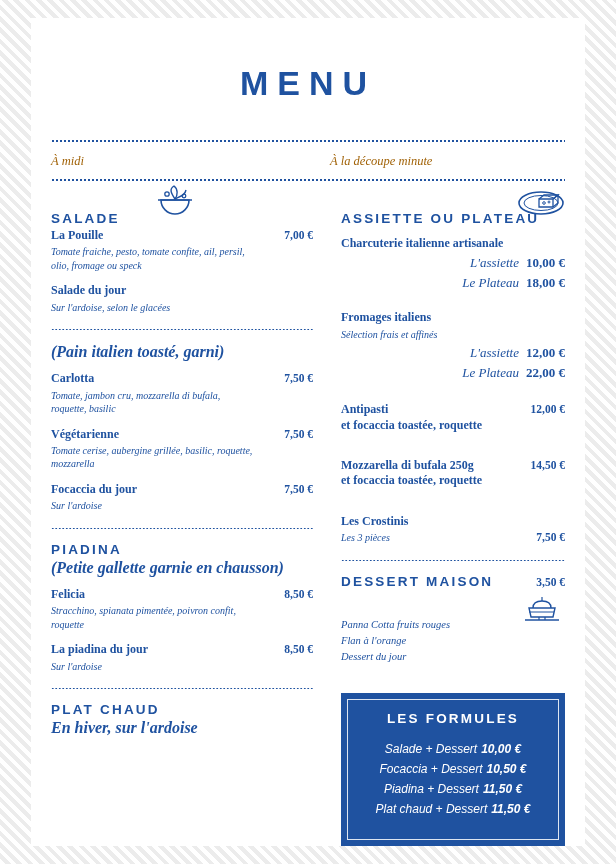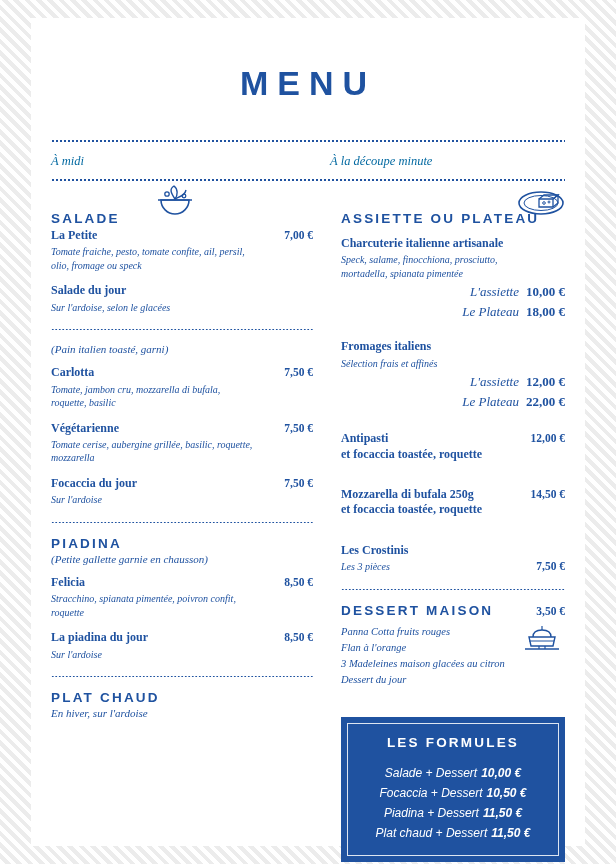--- a/index.html
+++ b/index.html
@@ -66,21 +66,21 @@
   }
   .headrow .col {
     width: 50%;
     box-sizing: border-box;
   }
   .headrow .col.right { padding-left: 22px; }
   .head-label {
     font-family: "Liberation Serif", serif;
     font-style: italic;
     font-size: 12.5px;
-    color: #0369a1;
+    color: #a16207;
   }
 
   
   .columns {
     display: flex;
     margin-top: 30px;
   }
   .col-left {
     width: 262px;
     position: relative;
@@ -95,23 +95,24 @@
     font-family: "Liberation Sans", sans-serif;
     font-weight: bold;
     font-size: 13.5px;
     letter-spacing: 2.2px;
     color: #1f52a0;
     margin: 0 0 2px 0;
   }
   .section-sub {
     font-family: "Liberation Serif", serif;
     font-style: italic;
-    font-size: 11px;
+    font-size: 16px;
     color: #1f52a0;
     margin: 0 0 10px 0;
+    font-weight: bold;
   }
 
   .item {
     margin-bottom: 11px;
   }
   .item-row {
     display: flex;
     justify-content: space-between;
     align-items: baseline;
   }
@@ -185,29 +186,29 @@
     height: 38px;
   }
 
   
   .dessert-desc-list {
     font-family: "Liberation Serif", serif;
     font-style: italic;
     font-size: 10.5px;
     color: #1f52a0;
     line-height: 1.55;
-    margin-top: 4px;
+    margin-top: 26px;
   }
 
   
   .formules {
     margin-top: 28px;
     background: #1f52a0;
     color: #ffffff;
-    padding: 18px 14px 16px 14px;
+    padding: 18px 14px 24px 14px;
     box-sizing: border-box;
     text-align: center;
     position: relative;
   }
   .formules::after {
     content: "";
     position: absolute;
     left: 6px; right: 6px; top: 6px; bottom: 6px;
     border: 1px solid rgba(255,255,255,0.85);
     pointer-events: none;
@@ -266,21 +267,21 @@
               <path d="M20 16 C16 10 14 6 19 3 C23 6 23 12 20 16 Z" fill="none" stroke="#1f52a0" stroke-width="1.4"></path>
               <path d="M20 16 C26 13 30 12 31 7" fill="none" stroke="#1f52a0" stroke-width="1.4"></path>
               <circle cx="12" cy="11" r="2.2" fill="none" stroke="#1f52a0" stroke-width="1.3"></circle>
               <circle cx="29" cy="13" r="1.8" fill="none" stroke="#1f52a0" stroke-width="1.3"></circle>
             </svg>
           </span>
           <div class="section-head">SALADE</div>
 
           <div class="item">
             <div class="item-row">
-              <div class="item-name">La Petite</div>
+              <div class="item-name">La Pouille</div>
               <div class="item-price">7,00 €</div>
             </div>
             <div class="item-desc">Tomate fraiche, pesto, tomate confite, ail, persil, olio, fromage ou speck</div>
           </div>
 
           <div class="item">
             <div class="item-row">
               <div class="item-name">Salade du jour</div>
               <div class="item-price"></div>
             </div>
@@ -367,21 +368,20 @@
         </span>
 
         <div class="section-head">ASSIETTE OU PLATEAU</div>
 
         <div style="height:8px"></div>
 
         <div class="item">
           <div class="item-row">
             <div class="item-name">Charcuterie italienne artisanale</div>
           </div>
-          <div class="item-desc">Speck, salame, finocchiona, prosciutto, mortadella, spianata pimentée</div>
           <div class="subprice-row">
             <span class="lbl">L'assiette</span>
             <span class="val">10,00 €</span>
           </div>
           <div class="subprice-row">
             <span class="lbl">Le Plateau</span>
             <span class="val">18,00 €</span>
           </div>
         </div>
 
@@ -447,21 +447,20 @@
               <path d="M18 27 L18 30 M24 27 L24 30" stroke="#1f52a0" stroke-width="1.2"></path>
             </svg>
           </span>
           <div class="item-row">
             <div class="section-head">DESSERT MAISON</div>
             <div class="item-price">3,50 €</div>
           </div>
           <div class="dessert-desc-list">
             <div>Panna Cotta fruits rouges</div>
             <div>Flan à l'orange</div>
-            <div>3 Madeleines maison glacées au citron</div>
             <div>Dessert du jour</div>
           </div>
         </div>
 
         <div class="formules">
           <div class="formules-title">LES FORMULES</div>
           <div class="formule-line">
             <span>Salade + Dessert</span><span class="pr">10,00 €</span>
           </div>
           <div class="formule-line">

